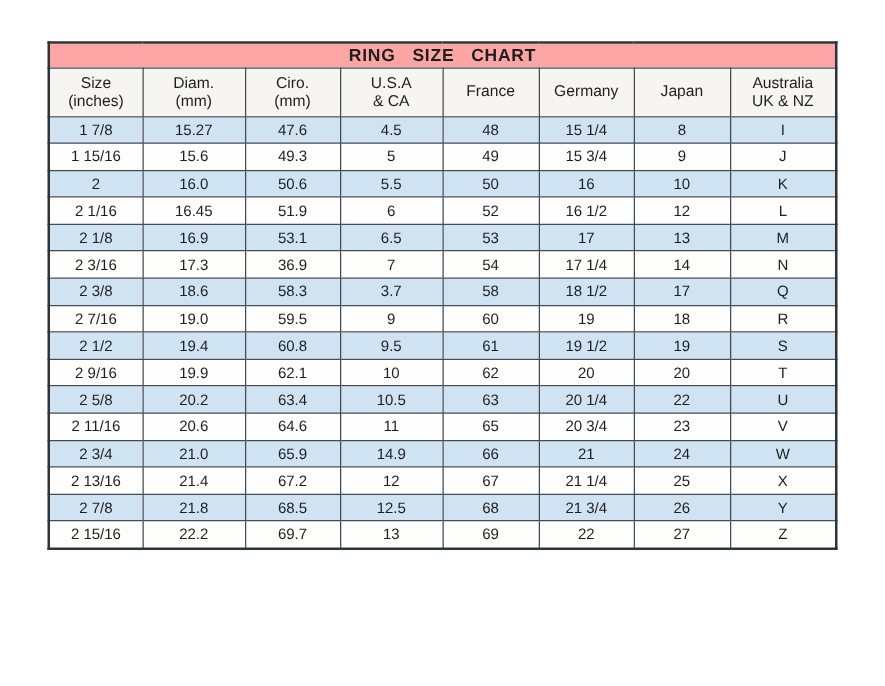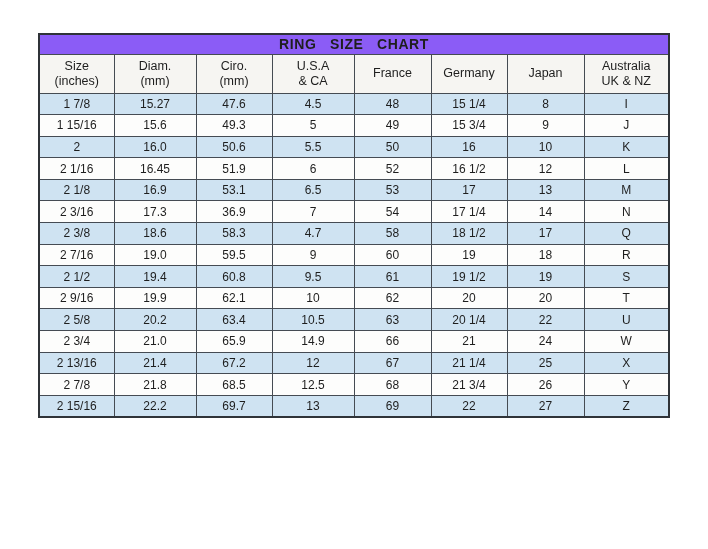--- a/index.html
+++ b/index.html
@@ -27,21 +27,21 @@
   .ring-chart th,.ring-chart td{
     border:1px solid var(--border);
     text-align:center;vertical-align:middle;
     padding:0 2px;color:var(--text);
     overflow:hidden;white-space:nowrap;
   }
   tr.title-row th{
     height:20px;
     font-size:14px;font-weight:bold;
     letter-spacing:0.6px;word-spacing:9px;
-    background:#8b5cf6;
+    background:#fca5a5;
   }
   tr.header-row th{
     height:39px;
     font-size:12.5px;font-weight:normal;
     line-height:1.18;
     background:var(--headerbg);
   }
   tbody td{
     height:21.6px;
     font-size:12px;
@@ -158,21 +158,21 @@
           <td>7</td>
           <td>54</td>
           <td>17 1/4</td>
           <td>14</td>
           <td>N</td>
         </tr>
         <tr>
           <td>2 3/8</td>
           <td>18.6</td>
           <td>58.3</td>
-          <td>4.7</td>
+          <td>3.7</td>
           <td>58</td>
           <td>18 1/2</td>
           <td>17</td>
           <td>Q</td>
         </tr>
         <tr>
           <td>2 7/16</td>
           <td>19.0</td>
           <td>59.5</td>
           <td>9</td>
@@ -205,20 +205,30 @@
           <td>2 5/8</td>
           <td>20.2</td>
           <td>63.4</td>
           <td>10.5</td>
           <td>63</td>
           <td>20 1/4</td>
           <td>22</td>
           <td>U</td>
         </tr>
         <tr>
+          <td>2 11/16</td>
+          <td>20.6</td>
+          <td>64.6</td>
+          <td>11</td>
+          <td>65</td>
+          <td>20 3/4</td>
+          <td>23</td>
+          <td>V</td>
+        </tr>
+        <tr>
           <td>2 3/4</td>
           <td>21.0</td>
           <td>65.9</td>
           <td>14.9</td>
           <td>66</td>
           <td>21</td>
           <td>24</td>
           <td>W</td>
         </tr>
         <tr>

